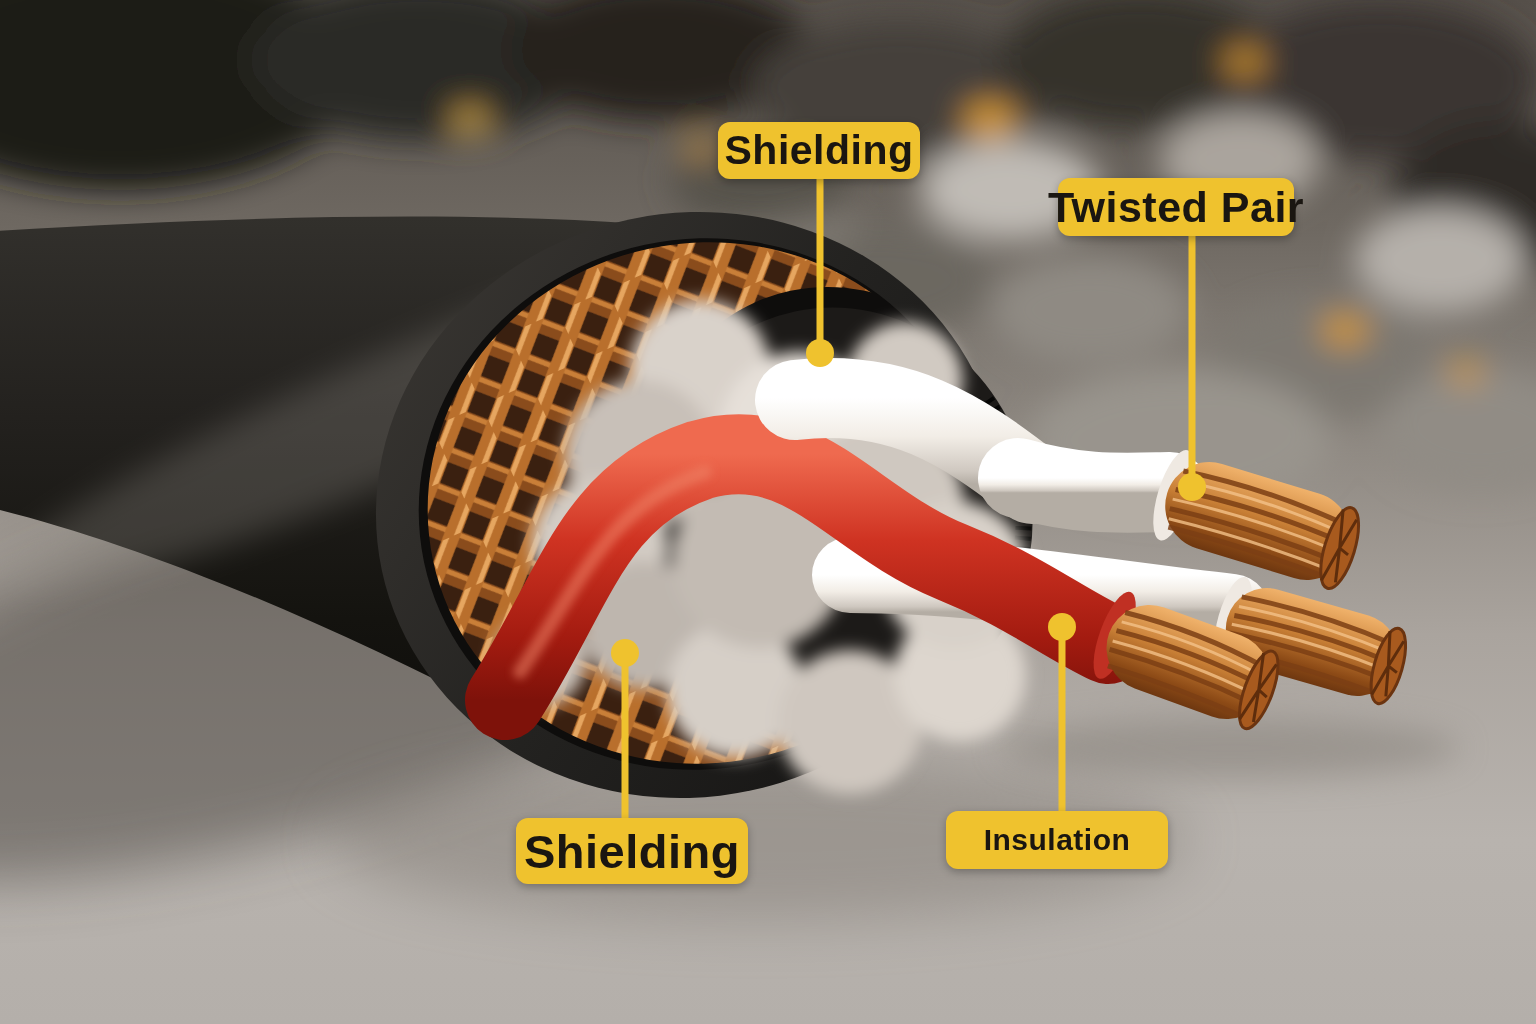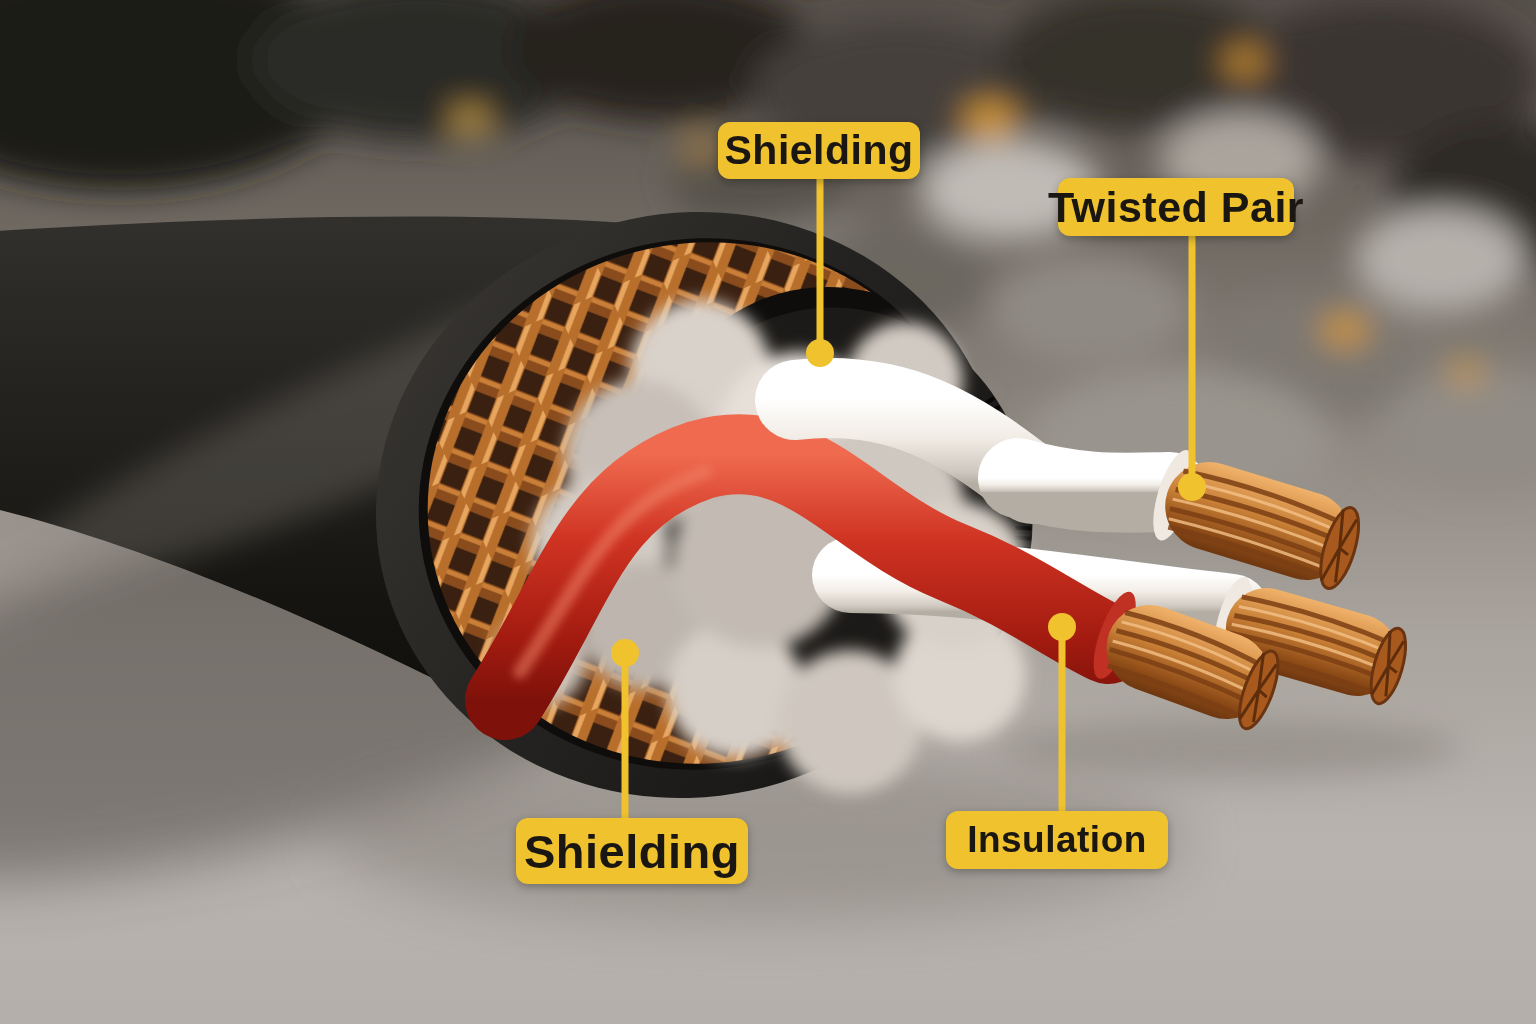--- a/index.html
+++ b/index.html
@@ -13,21 +13,21 @@
     position:absolute;display:flex;align-items:center;justify-content:center;
     background:var(--callout-bg,#efc22e);
     color:var(--callout-text,#1a1611);
     border-radius:12px;font-weight:bold;white-space:nowrap;
     box-shadow:0 3px 8px rgba(0,0,0,.28);
     letter-spacing:.5px;
   }
   #co-shielding-top   {left:718px;top:122px;width:202px;height:57px;font-size:41px;}
   #co-twisted-pair    {left:1058px;top:178px;width:236px;height:58px;font-size:43px;}
   #co-shielding-bottom{left:516px;top:818px;width:232px;height:66px;font-size:47px;}
-  #co-insulation      {left:946px;top:811px;width:222px;height:58px;font-size:37px;}
+  #co-insulation      {left:946px;top:811px;width:222px;height:58px;font-size:30px;}
 </style>
 </head>
 <body>
 
 <div class="stage">
 
   <svg class="scene" width="1536" height="1024" viewBox="0 0 1536 1024">
     <defs>
       <filter id="b28" x="-60%" y="-60%" width="220%" height="220%">
           <feGaussianBlur stdDeviation="28"></feGaussianBlur>

